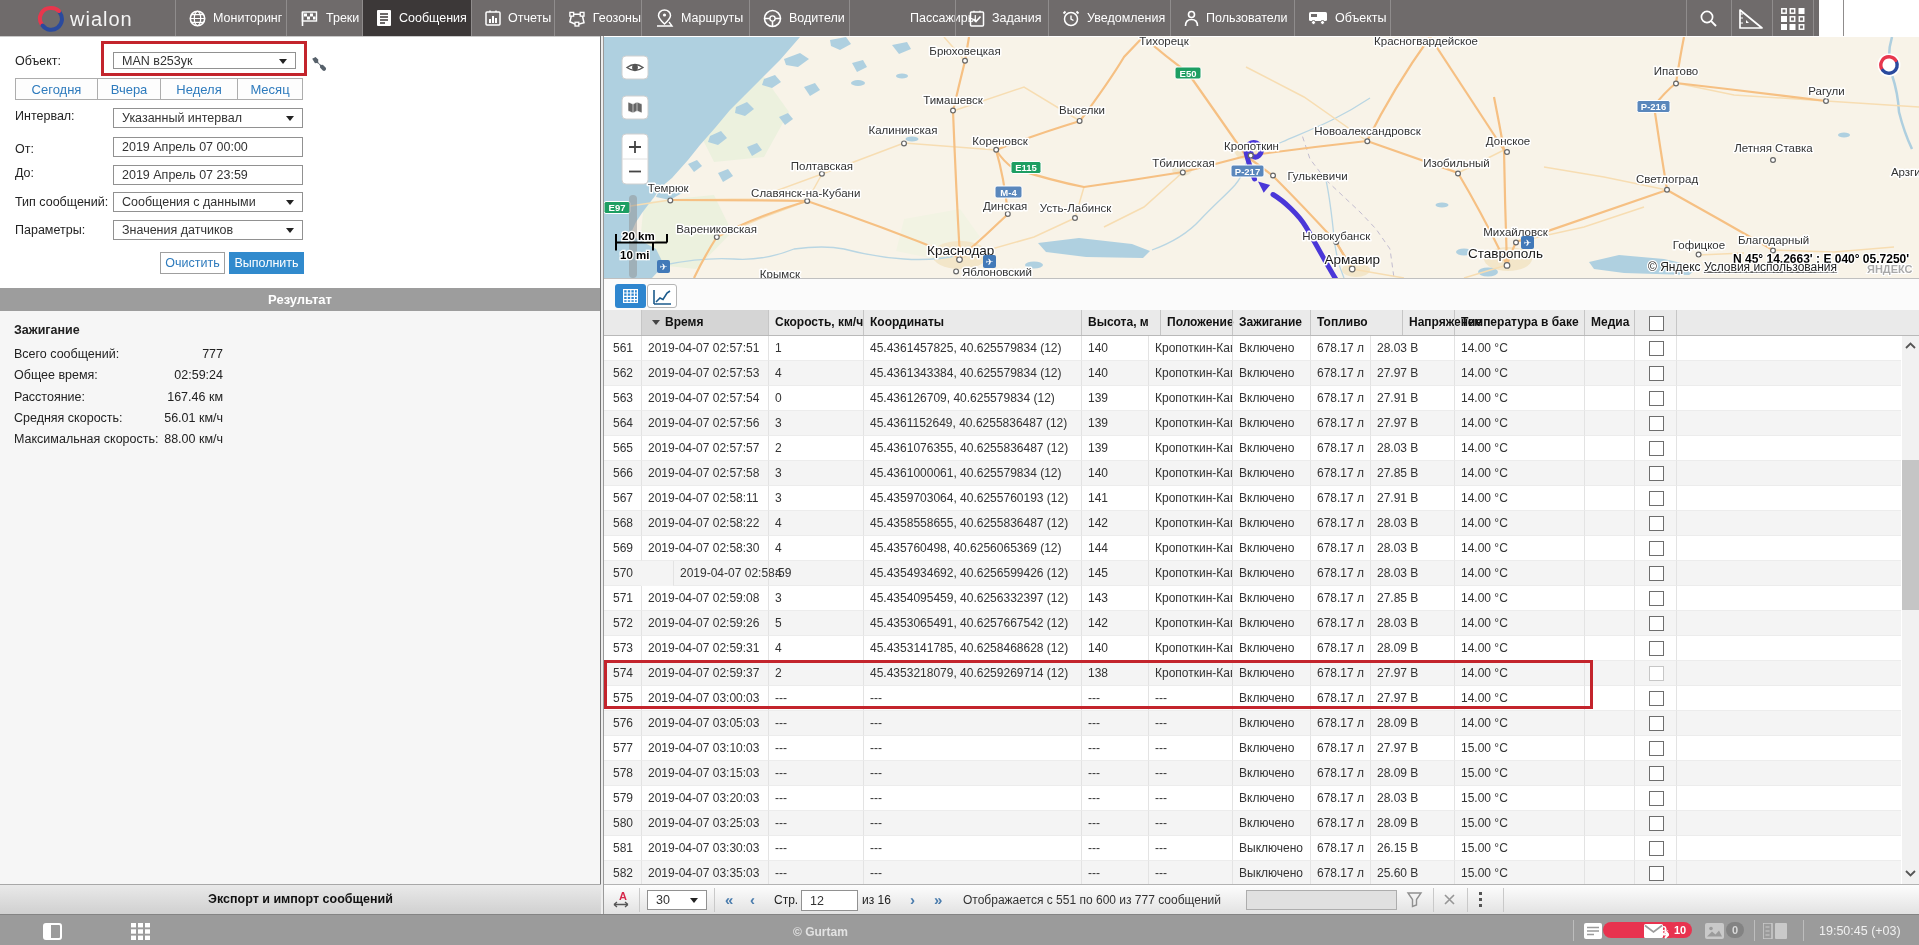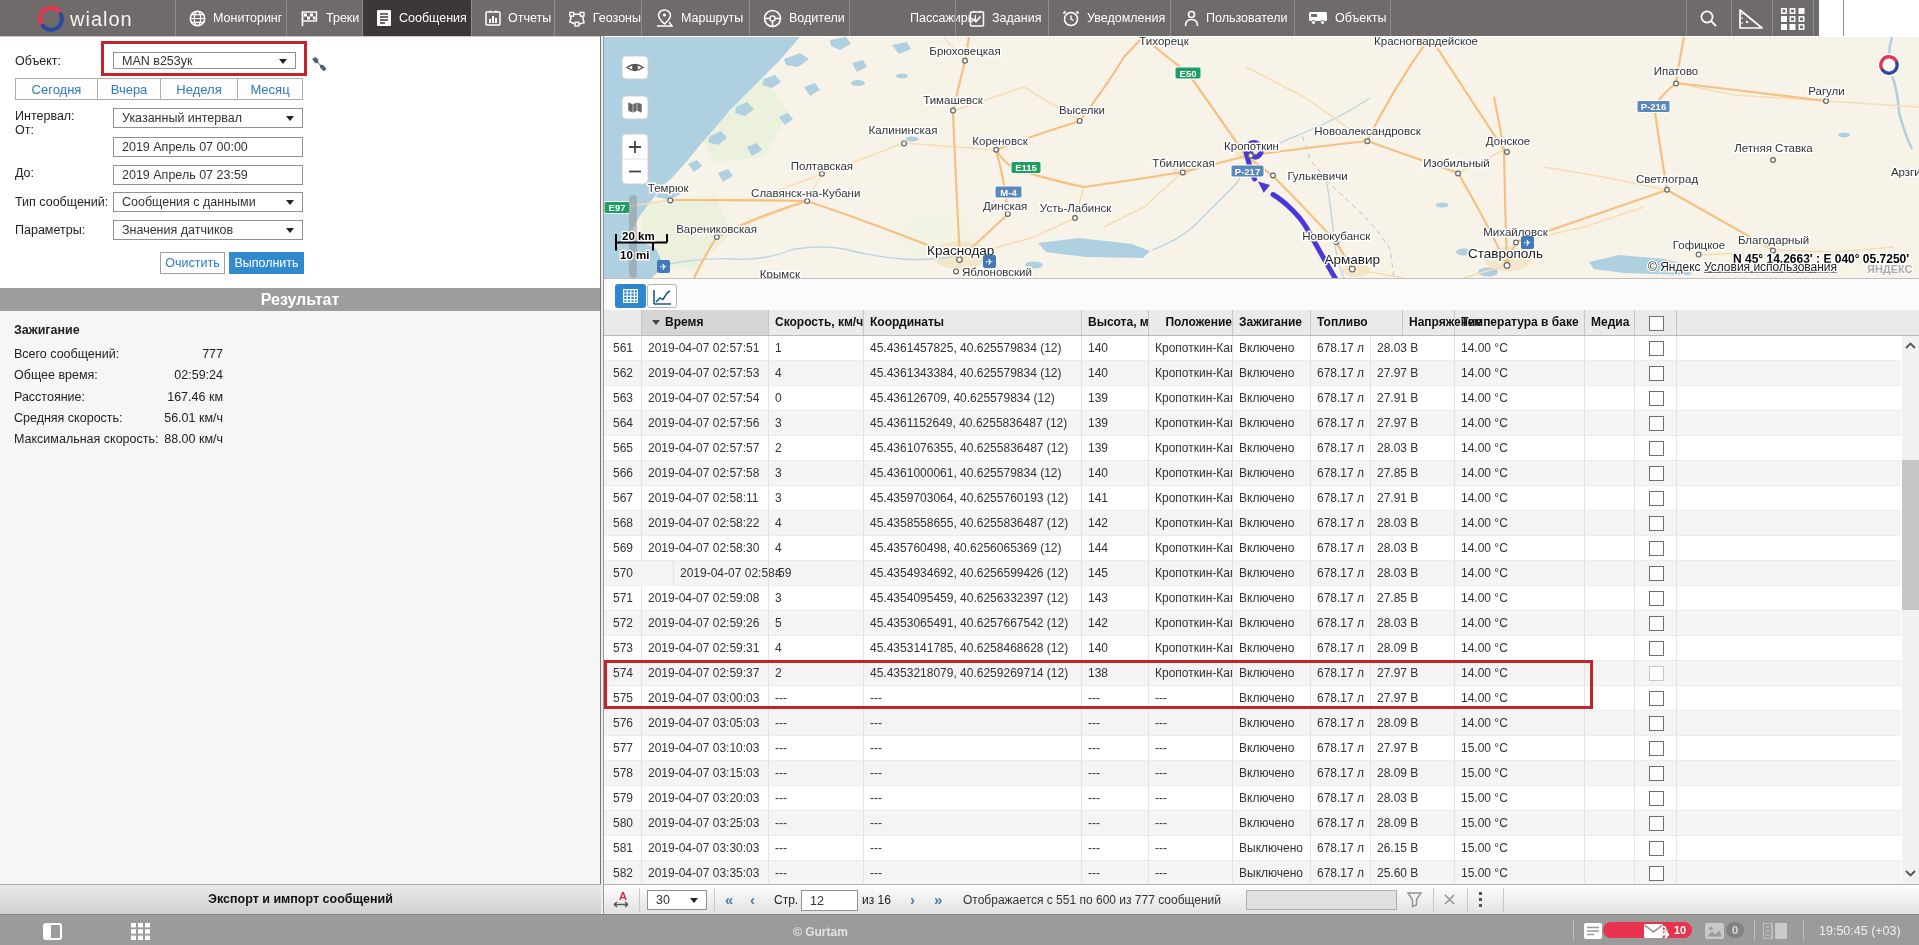--- a/index.html
+++ b/index.html
@@ -10,21 +10,21 @@
 .tab svg{margin:0 7px 0 13px;}
 .tab.active{background:#3c3838;}
 .navdiv{position:absolute;top:0;width:1px;height:36px;background:#8f8c8c;}
 
 #lp{left:0;top:36px;width:600px;height:878px;background:#fff;border-top:1px solid #c9c9c9;box-sizing:border-box;}
 .lbl{position:absolute;font-size:12.5px;color:#222;}
 .sel,.inp{position:absolute;background:#fff;border:1px solid #919191;box-sizing:border-box;font-size:12.5px;color:#333;display:flex;align-items:center;padding-left:8px;}
 .sel:after{content:"";position:absolute;right:8px;top:50%;margin-top:-2px;border-left:4.5px solid transparent;border-right:4.5px solid transparent;border-top:5px solid #222;}
 .daytab{position:absolute;top:41px;height:22px;background:#fdfdfd;border:1px solid #adadad;box-sizing:border-box;color:#2e7bbd;font-size:13px;display:flex;align-items:center;justify-content:center;}
 .redbox{position:absolute;border:3px solid #c3242c;box-sizing:border-box;z-index:50;}
-#resbar{left:0;top:251px;width:600px;height:23px;background:#9d9d9d;color:#fff;font-weight:bold;font-size:16px;text-align:center;line-height:23px;}
+#resbar{left:0;top:251px;width:600px;height:23px;background:#9d9d9d;color:#fff;font-weight:bold;font-size:13px;text-align:center;line-height:23px;}
 #statarea{left:0;top:274px;width:600px;height:574px;background:#f6f6f6;}
 .strow{position:absolute;font-size:12.5px;color:#222;}
 .stval{position:absolute;font-size:12.5px;color:#222;text-align:right;width:80px;}
 
 #vd1{left:600px;top:36px;width:1px;height:878px;background:#757575;}
 #vd2{left:601px;top:36px;width:2px;height:878px;background:#ededed;}
 #vd3{left:603px;top:36px;width:1px;height:878px;background:#9a9a9a;}
 
 #tbar{left:604px;top:278px;width:1315px;height:32px;background:#fbfbfb;border-top:1px solid #c0c0c0;box-sizing:border-box;}
 
@@ -210,21 +210,21 @@
  <div class="sel" style="left:113px;top:15px;width:183px;height:17px;">MAN в253ук</div>
  <svg class="a" style="left:311px;top:19px" width="16" height="15" viewBox="0 0 16 15">
       <path d="M1.2 2.8 L4.6 1 L7.4 3.8 a3.8 3.8 0 0 0 4.4 5.0 L14.6 11.6 a2.0 2.0 0 0 1 -2.8 2.8 L9.0 11.6 a3.8 3.8 0 0 0 -5.0 -4.4 L1.2 2.8 Z M2.8 2.6 l2.2 2.6" fill="#57616b"></path>
     </svg>
  <div class="daytab" style="left:15px;width:83px;">Сегодня</div>
  <div class="daytab" style="left:97px;width:64px;">Вчера</div>
  <div class="daytab" style="left:160px;width:78px;">Неделя</div>
  <div class="daytab" style="left:237px;width:66px;">Месяц</div>
  <div class="lbl" style="left:15px;top:72px;">Интервал:</div>
  <div class="sel" style="left:113px;top:71px;width:190px;height:20px;">Указанный интервал</div>
- <div class="lbl" style="left:15px;top:86px;">От:</div>
+ <div class="lbl" style="left:15px;top:105px;">От:</div>
  <div class="inp" style="left:113px;top:100px;width:190px;height:20px;">2019 Апрель 07 00:00</div>
  <div class="lbl" style="left:15px;top:129px;">До:</div>
  <div class="inp" style="left:113px;top:128px;width:190px;height:20px;">2019 Апрель 07 23:59</div>
  <div class="lbl" style="left:15px;top:158px;">Тип сообщений:</div>
  <div class="sel" style="left:113px;top:155px;width:190px;height:20px;">Сообщения с данными</div>
  <div class="lbl" style="left:15px;top:186px;">Параметры:</div>
  <div class="sel" style="left:113px;top:183px;width:190px;height:20px;">Значения датчиков</div>
  <div class="a" style="left:160px;top:215px;width:65px;height:22px;background:#fff;border:1px solid #9f9f9f;box-sizing:border-box;color:#2e7bbd;font-size:12.5px;text-align:center;line-height:20px;">Очистить</div>
  <div class="a" style="left:229px;top:215px;width:75px;height:22px;background:#318acd;color:#fff;font-size:12.5px;text-align:center;line-height:22px;">Выполнить</div>
  <div class="a" id="resbar">Результат</div>
@@ -514,21 +514,21 @@
         <path d="M3,13 L7,9 L10,10.5 L14,4 L17,2" stroke="#1c5b8c" stroke-width="1.6" fill="none"></path>
       </svg>
     </div>
 </div>
 <div class="a" id="thead">
 <div class="hc" style="left:0px;width:37px;border-left:none;"></div>
 <div class="hc" style="left:37px;width:127px;background:#d5d5d5;"><span style="display:inline-block;width:0;height:0;border-left:4px solid transparent;border-right:4px solid transparent;border-top:5px solid #444;margin:0 5px 1px 4px;"></span>Время</div>
 <div class="hc" style="left:164px;width:95px;">Скорость, км/ч</div>
 <div class="hc" style="left:259px;width:218px;">Координаты</div>
 <div class="hc" style="left:477px;width:67px;">Высота, м</div>
-<div class="hc" style="left:544px;width:84px;text-align:right;">Положение</div>
+<div class="hc" style="left:556px;width:84px;">Положение</div>
 <div class="hc" style="left:628px;width:78px;">Зажигание</div>
 <div class="hc" style="left:706px;width:60px;">Топливо</div>
 <div class="hc" style="left:766px;width:84px;margin-left:32px;">Напряжение</div>
 <div class="hc" style="left:850px;width:130px;">Температура в баке</div>
 <div class="hc" style="left:980px;width:50px;">Медиа</div>
 <div class="hc" style="left:1030px;width:42px;"></div>
 <div class="hc" style="left:1072px;width:225px;"></div>
 <div class="cb" style="left:1045px;top:6px;"></div>
 </div>
 <div class="a" id="tbody">

